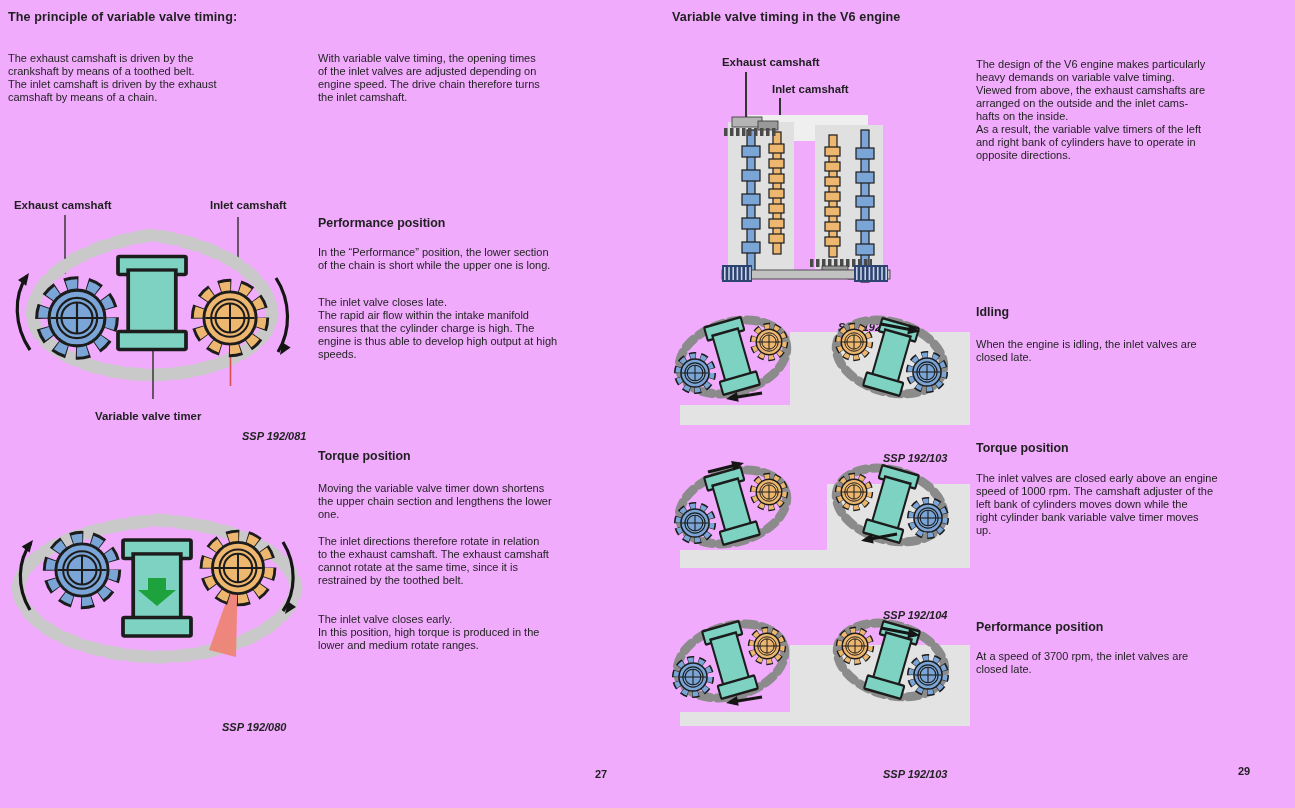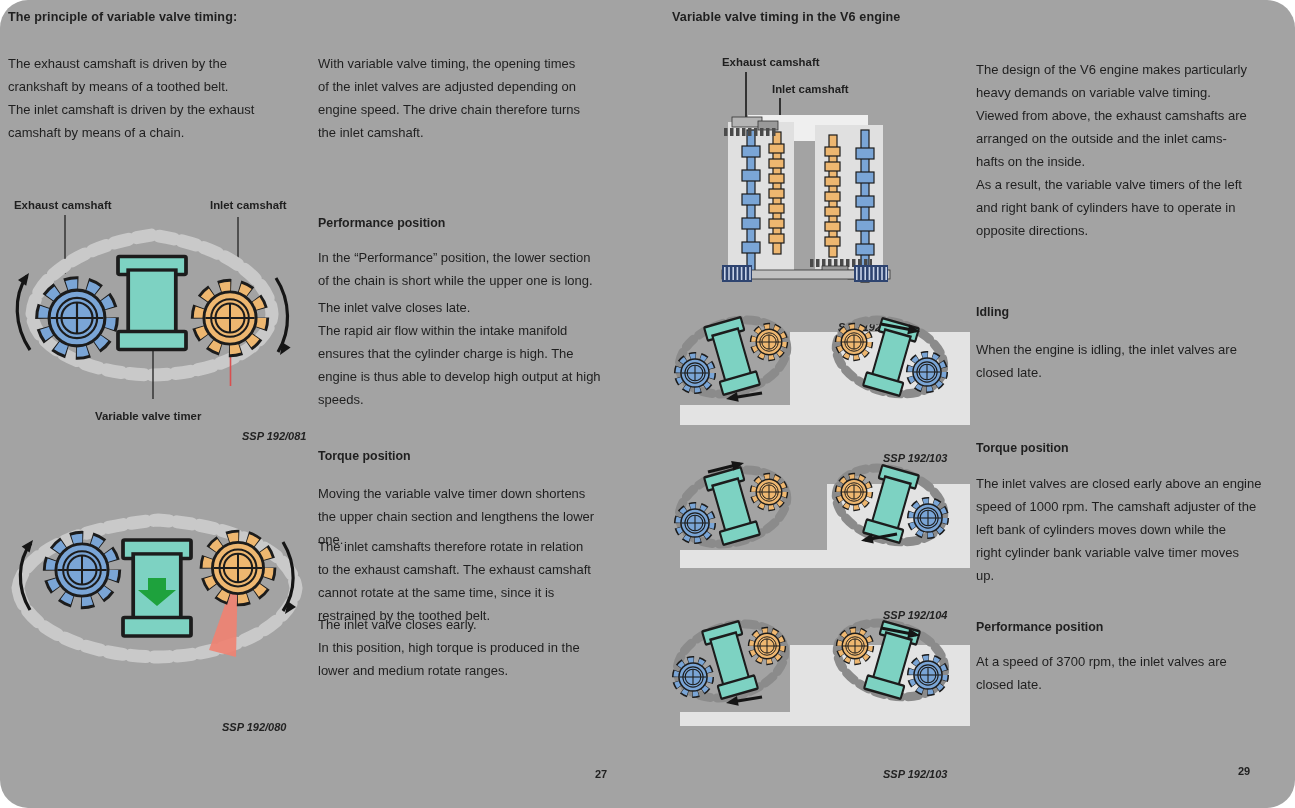--- a/index.html
+++ b/index.html
@@ -1,20 +1,20 @@
 <!DOCTYPE html>
 <html style="--gear_blue: #7aa5d6; --gear_orange: #eeb770; --spool_teal: #7dd2c2; --chain_light: #c9c9c9; --chain_dark: #8b8b8b; --backdrop_gray: #e3e3e3; --pointer_red: #ef8272; --red_line: #d94f4f; --arrow_green: #1ea23d; --arrow_black: #151515;"><head>
 <meta charset="utf-8">
 <style>
   html,body{margin:0;padding:0;background:#ffffff;}
-  #page{position:relative;width:1295px;height:808px;background:#a3a3a3;overflow:hidden;
-        font-family:"Liberation Sans",sans-serif;color:#1f1f1f;border-radius:28px;}
+  #page{position:relative;width:1295px;height:808px;background:#f0abfc;overflow:hidden;
+        font-family:"Liberation Sans",sans-serif;color:#1f1f1f;}
   .abs{position:absolute;}
   .h1{font-weight:bold;font-size:12.6px;letter-spacing:.1px;}
-  .body{font-size:13px;line-height:23px;white-space:pre-line;}
+  .body{font-size:11px;line-height:13px;white-space:pre-line;}
   .subhead{font-weight:bold;font-size:12.4px;}
   .lbl{font-weight:bold;font-size:11.4px;white-space:nowrap;}
   .caption{font-style:italic;font-weight:bold;font-size:11px;white-space:nowrap;color:#222;margin-top:41px;}
   .pagenum{font-weight:bold;font-size:11px;}
   .leader{position:absolute;width:1.5px;background:#333;}
   svg{overflow:visible;display:block;}
 </style>
 </head>
 <body>
 
@@ -77,21 +77,21 @@
   <div class="abs body" style="left:318px;top:296px;width:340px;">The inlet valve closes late.
 The rapid air flow within the intake manifold
 ensures that the cylinder charge is high. The
 engine is thus able to develop high output at high
 speeds.</div>
 
   <div class="abs subhead" style="left:318px;top:449px;">Torque position</div>
   <div class="abs body" style="left:318px;top:482px;width:340px;">Moving the variable valve timer down shortens
 the upper chain section and lengthens the lower
 one.</div>
-  <div class="abs body" style="left:318px;top:535px;width:340px;">The inlet camshafts therefore rotate in relation
+  <div class="abs body" style="left:318px;top:535px;width:340px;">The inlet directions therefore rotate in relation
 to the exhaust camshaft. The exhaust camshaft
 cannot rotate at the same time, since it is
 restrained by the toothed belt.</div>
   <div class="abs body" style="left:318px;top:613px;width:340px;">The inlet valve closes early.
 In this position, high torque is produced in the
 lower and medium rotate ranges.</div>
 
   <svg class="abs" style="left:0;top:500px;" width="312" height="185" viewBox="0 0 312 185">
     <path d="M 18,88 C 22,56 70,28 158,20 C 240,26 292,54 296,88 C 292,126 230,156 158,157 C 86,156 22,128 18,88 Z" fill="none" stroke="var(--chain_light)" stroke-width="13" stroke-dasharray="15 8" stroke-linecap="round"></path>
     <polygon points="238,68 209,150 236,157" fill="var(--pointer_red)" opacity="0.92"></polygon>

